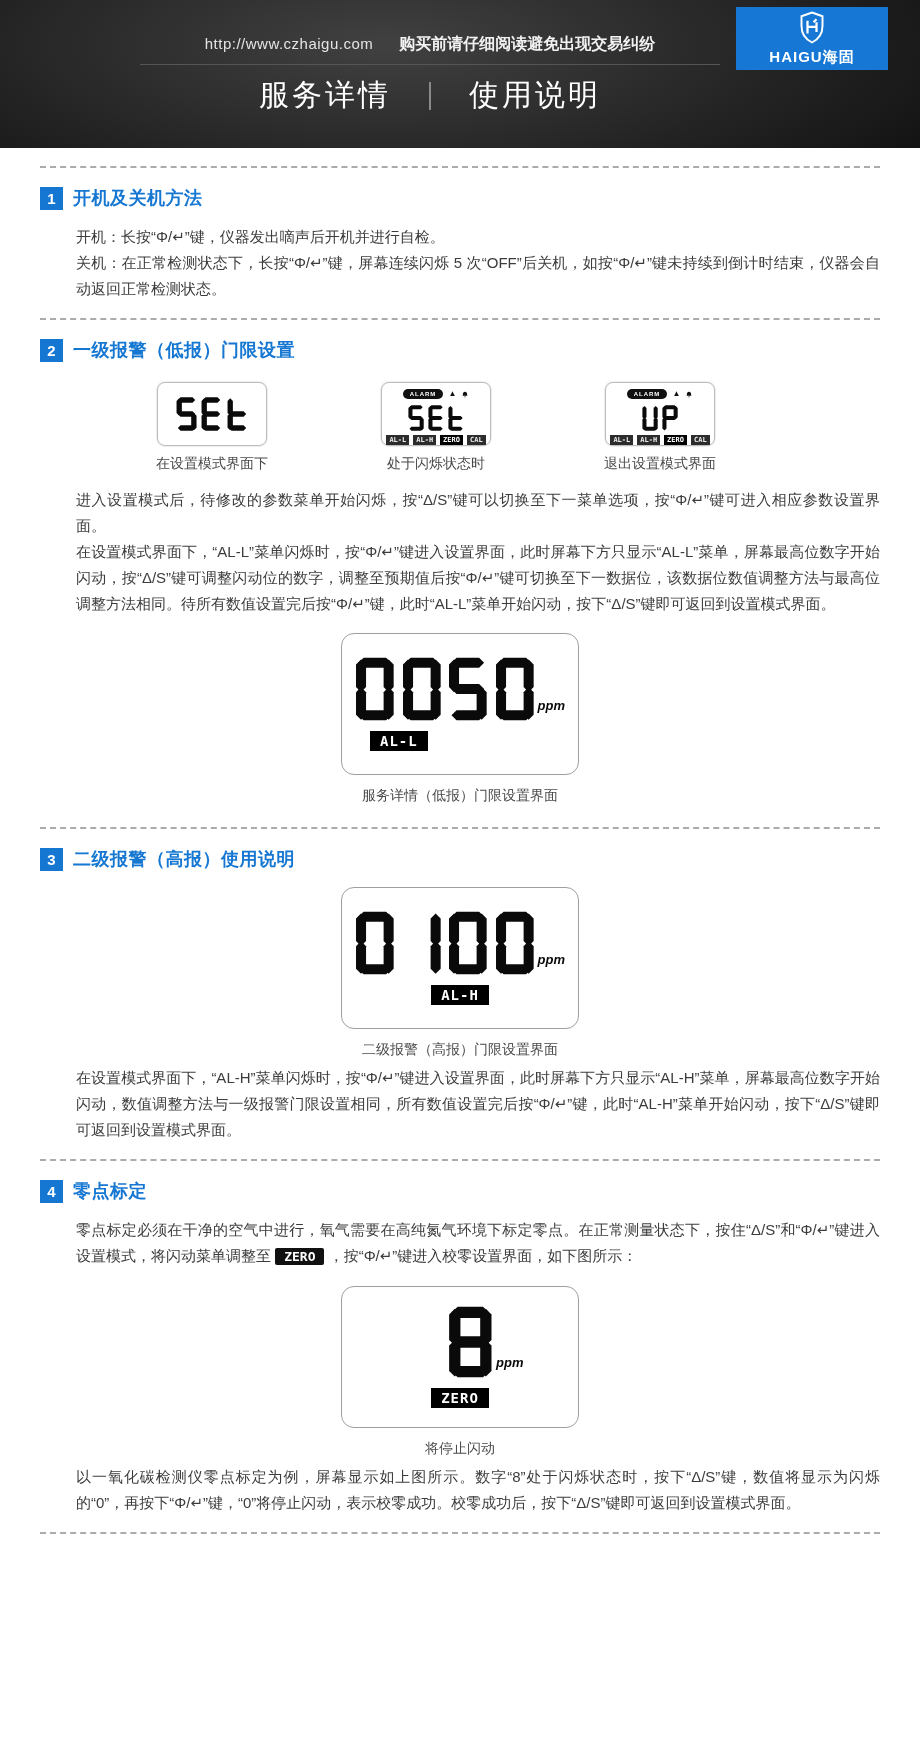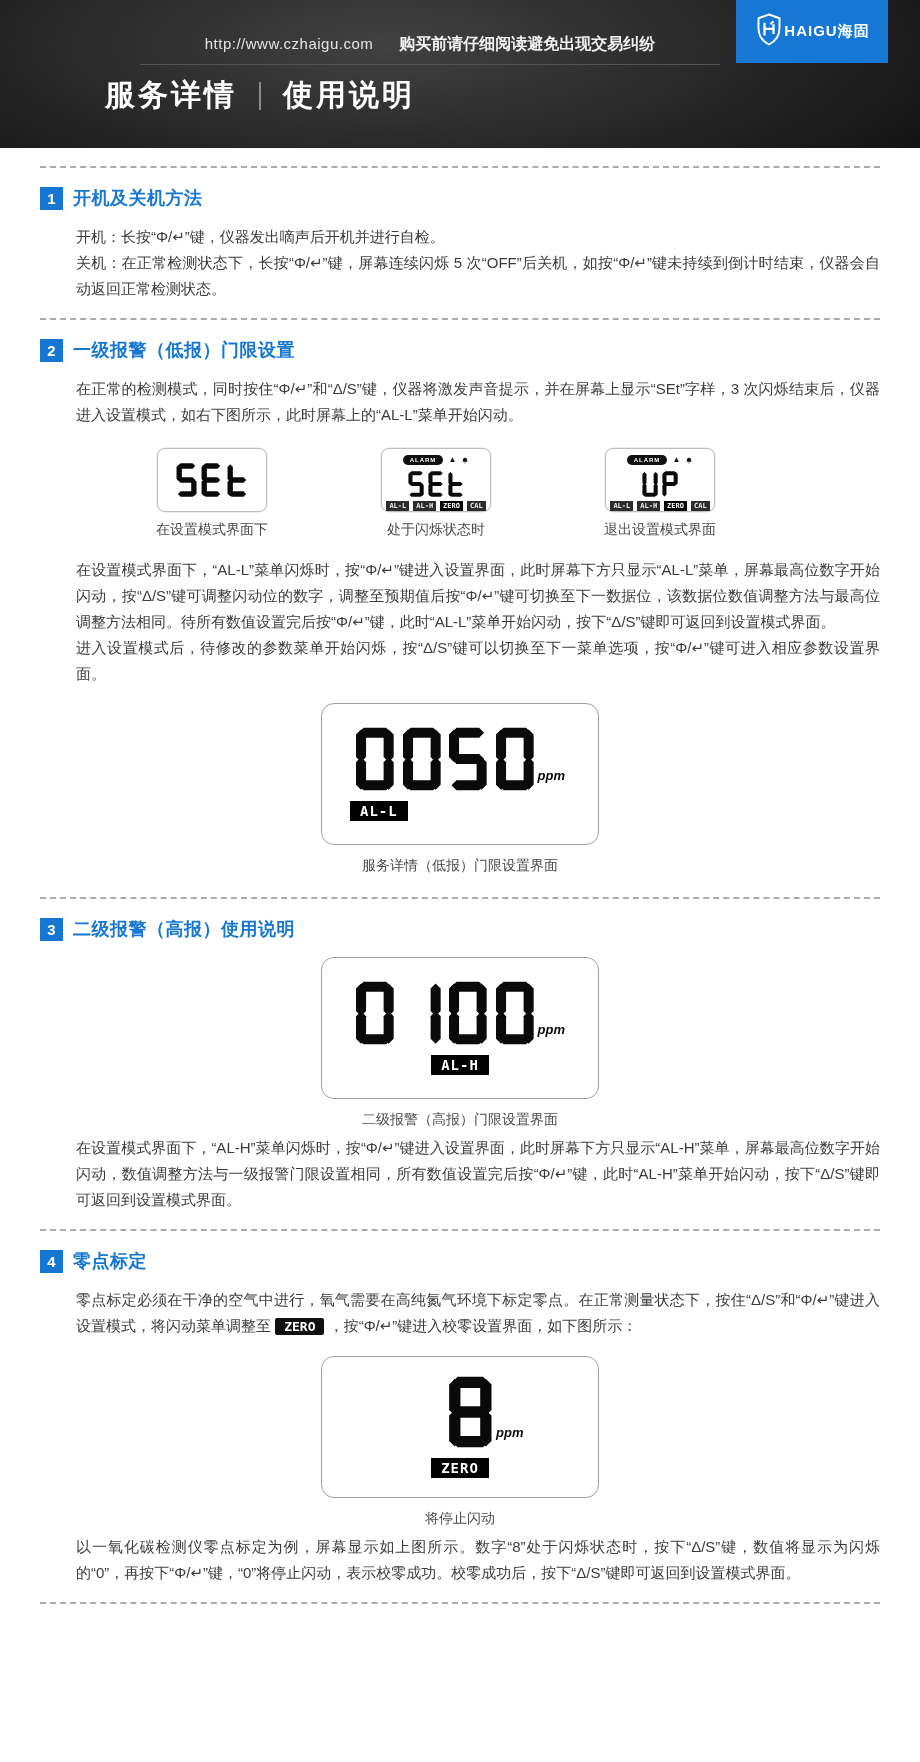--- a/index.html
+++ b/index.html
@@ -10,24 +10,24 @@
   header.hdr {
     height:148px; position:relative; color:#fff;
     background:#0a0a0a;
     background-image: radial-gradient(ellipse 760px 240px at 42% 30%, #414141 0%, #222 55%, #0a0a0a 100%);
   }
   .hdr-inner { width:650px; margin:0 auto 0 105px; padding-top:34px; text-align:center; }
   .hdr-row { display:flex; justify-content:center; align-items:baseline; gap:26px; }
   .url { font-size:15px; color:#e4e4e4; letter-spacing:.5px;text-align:right; }
   .notice { font-size:16px; font-weight:bold; color:#f2f2f2; }
   .hdr-line { width:580px; height:1px; background:#555; margin:9px auto 10px auto; }
-  .hdr-title { font-size:30px; font-weight:bold; letter-spacing:3px; color:#fff; display:flex; align-items:center; }
+  .hdr-title { font-size:30px; font-weight:normal; letter-spacing:3px; color:#fff; display:flex; justify-content:center; align-items:center;gap:16px; }
   .vbar { display:inline-block; width:2px; height:28px; background:#8a8a8a; margin:0 22px; }
-  .brand { position:absolute; top:0; right:32px; width:152px; height:63px; background:#1678d4;
-           display:flex; flex-direction:row; align-items:center; justify-content:center; gap:0; }
+  .brand { position:absolute; top:7px; right:32px; width:152px; height:63px; background:#1678d4;
+           display:flex; flex-direction:column; align-items:center; justify-content:center; gap:0; }
   .brand-name { font-size:15px; font-weight:bold; color:#fff; letter-spacing:1px; }
 
   
   main { padding:18px 40px 0 40px; }
   .divider { border-top:2px dashed #ababab; height:0; }
   section { padding:14px 0 16px 0; }
   .sec-head { display:flex; align-items:center; gap:10px; margin:4px 0 14px 0; }
   .sec-num { width:23px; height:23px; background:#1677d2; color:#fff; font-size:15px; font-weight:bold;
              display:flex; align-items:center; justify-content:center; flex:0 0 auto; }
   .sec-title { color:#1677d2; font-size:18px; font-weight:bold; letter-spacing:.5px; }
@@ -45,21 +45,21 @@
                 border-radius:7px; padding:1px 7px; line-height:8px; }
   .tri-icon { font-size:8px; color:#111; line-height:8px; }
   .lcd-sm-menus { display:flex; gap:4px; margin-top:4px; }
   .menu-badge { background:#2c2c2c; color:#eee; font-size:7px; font-weight:bold; padding:1px 3px; line-height:8px;
                 font-family:"DejaVu Sans Mono",monospace; }
   .menu-badge.strong { background:#000; color:#fff; }
   .lcd-caption { font-size:14px; color:#4a4a4a; text-align:center; }
 
   
   .lcd-lg-wrap { display:flex; flex-direction:column; align-items:center; gap:12px; margin:16px 0 6px 0; }
-  .lcd-lg { width:278px; height:142px; border:1px solid #9f9f9f; border-radius:13px; background:#fff;
+  .lcd-lg { width:238px; height:142px; border:1px solid #9f9f9f; border-radius:13px; background:#fff;
             display:flex; flex-direction:column; justify-content:center; position:relative; }
   .lcd-lg-body { display:flex; align-items:center; justify-content:center; }
   .seg { display:flex; }
   .seg svg { display:block; }
   .unit { font-size:13px; font-weight:bold; font-style:italic; color:#0a0a0a; align-self:flex-end; margin:0 0 8px 3px; }
   .badge-row { display:flex; margin-top:10px; }
   .badge-row.left { justify-content:flex-start; padding-left:28px; }
   .badge-row.center { justify-content:center; }
   .lcd-badge { background:#000; color:#fff; font-size:14px; font-weight:bold; padding:2px 10px;
                font-family:"DejaVu Sans Mono",monospace; letter-spacing:1px; }
@@ -111,21 +111,20 @@
       <p class="body">关机：在正常检测状态下，长按“Φ/↵”键，屏幕连续闪烁 5 次“OFF”后关机，如按“Φ/↵”键未持续到倒计时结束，仪器会自动返回正常检测状态。</p>
     </section>
 
     <div class="divider"></div>
 
     <section>
       <div class="sec-head">
         <span class="sec-num">2</span>
         <span class="sec-title">一级报警（低报）门限设置</span>
       </div>
-      <p class="body">在正常的检测模式，同时按住“Φ/↵”和“Δ/S”键，仪器将激发声音提示，并在屏幕上显示“SEt”字样，3 次闪烁结束后，仪器进入设置模式，如右下图所示，此时屏幕上的“AL-L”菜单开始闪动。</p>
 
       <div class="lcd-row">
         <div class="lcd-cell">
           <div class="lcd-sm">
             <div class="seg" style="gap: 4px;">
                 <svg viewBox="-1 -1 62 102" style="height:34px;width:21.08px">
                   <polygon points="0,8 8,0 44,0 52,8 44,16 8,16" transform="translate(4,0)" fill="#0a0a0a"></polygon>
                   <polygon points="8,0 16,8 16,44 8,52 0,44 0,8" transform="translate(44,47)" fill="#0a0a0a"></polygon>
                   <polygon points="0,8 8,0 44,0 52,8 44,16 8,16" transform="translate(4,84)" fill="#0a0a0a"></polygon>
                   <polygon points="8,0 16,8 16,44 8,52 0,44 0,8" transform="translate(0,3)" fill="#0a0a0a"></polygon>
@@ -223,22 +222,22 @@
               <span class="menu-badge">AL-L</span>
               <span class="menu-badge">AL-H</span>
               <span class="menu-badge strong">ZERO</span>
               <span class="menu-badge">CAL</span>
             </div>
           </div>
           <div class="lcd-caption">退出设置模式界面</div>
         </div>
       </div>
 
+      <p class="body">进入设置模式后，待修改的参数菜单开始闪烁，按“Δ/S”键可以切换至下一菜单选项，按“Φ/↵”键可进入相应参数设置界面。</p>
       <p class="body s2-gap">在设置模式界面下，“AL-L”菜单闪烁时，按“Φ/↵”键进入设置界面，此时屏幕下方只显示“AL-L”菜单，屏幕最高位数字开始闪动，按“Δ/S”键可调整闪动位的数字，调整至预期值后按“Φ/↵”键可切换至下一数据位，该数据位数值调整方法与最高位调整方法相同。待所有数值设置完后按“Φ/↵”键，此时“AL-L”菜单开始闪动，按下“Δ/S”键即可返回到设置模式界面。</p>
-      <p class="body">进入设置模式后，待修改的参数菜单开始闪烁，按“Δ/S”键可以切换至下一菜单选项，按“Φ/↵”键可进入相应参数设置界面。</p>
 
       <div class="lcd-lg-wrap">
         <div class="lcd-lg">
           <div class="lcd-lg-body">
             <div class="seg" style="gap: 7px;">
                 <svg viewBox="-1 -1 62 102" style="height:64px;width:39.68px">
                   <polygon points="0,8 8,0 44,0 52,8 44,16 8,16" transform="translate(4,0)" fill="#0a0a0a"></polygon>
                   <polygon points="8,0 16,8 16,44 8,52 0,44 0,8" transform="translate(44,3)" fill="#0a0a0a"></polygon>
                   <polygon points="8,0 16,8 16,44 8,52 0,44 0,8" transform="translate(44,47)" fill="#0a0a0a"></polygon>
                   <polygon points="0,8 8,0 44,0 52,8 44,16 8,16" transform="translate(4,84)" fill="#0a0a0a"></polygon>

